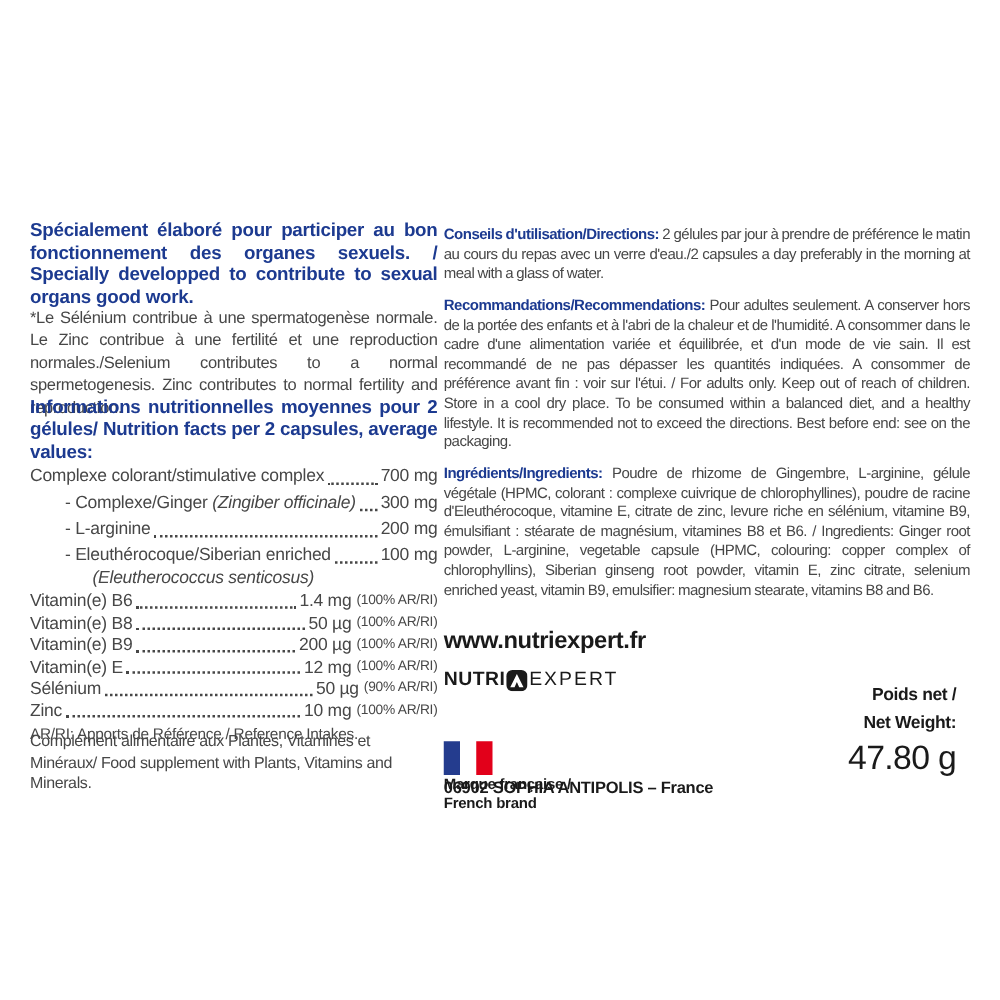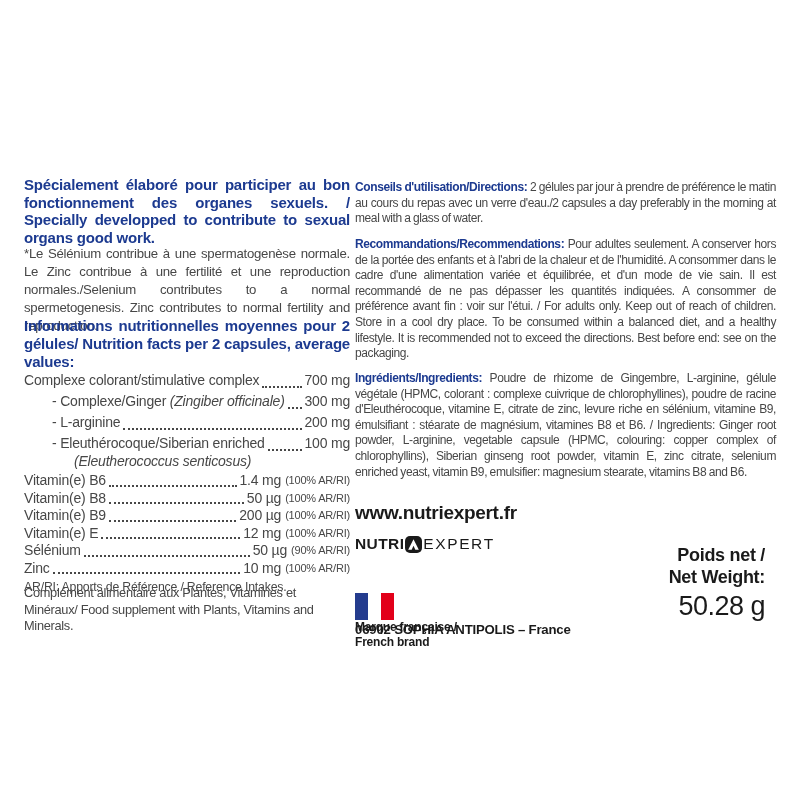--- a/index.html
+++ b/index.html
@@ -80,21 +80,21 @@
   .flag{display:flex;width:39px;height:27px;margin-right:6px;}
   .flag > div{flex:1;}
   .stripe-blue{background:var(--flag-blue);}
   .stripe-white{background:#ffffff;}
   .stripe-red{background:var(--flag-red);}
   .flag-note{
     color:var(--black);font-weight:bold;font-size:12px;line-height:14.5px;letter-spacing:-0.2px;
   }
   
   .net-weight{position:absolute;top:545px;right:27px;text-align:right;color:var(--black);}
-  .nw-label{font-weight:bold;font-size:18px;line-height:21.5px;letter-spacing:-0.3px;}
+  .nw-label{font-weight:bold;font-size:14px;line-height:21.5px;letter-spacing:-0.3px;}
   .nw-value{font-size:27px;line-height:30px;margin-top:3px;letter-spacing:-0.5px;}
 </style>
 </head>
 <body>
 
 <div class="canvas">
 
   <div class="col-left">
     <div class="headline">Spécialement élaboré pour participer au bon fonctionnement des organes sexuels. / Specially developped to contribute to sexual organs good work.</div>
     <div class="claim">*Le Sélénium contribue à une spermatogenèse normale. Le Zinc contribue à une fertilité et une reproduction normales./Selenium contributes to a normal spermetogenesis. Zinc contributes to normal fertility and reproduction.</div>
@@ -202,16 +202,16 @@
       <div class="flag-note">
         <div>Marque française /</div>
         <div>French brand</div>
       </div>
     </div>
   </div>
 
   <div class="net-weight">
     <div class="nw-label">Poids net /</div>
     <div class="nw-label">Net Weight:</div>
-    <div class="nw-value">50.28 g</div>
+    <div class="nw-value">47.80 g</div>
   </div>
 
 </div>
 
 </body></html>

